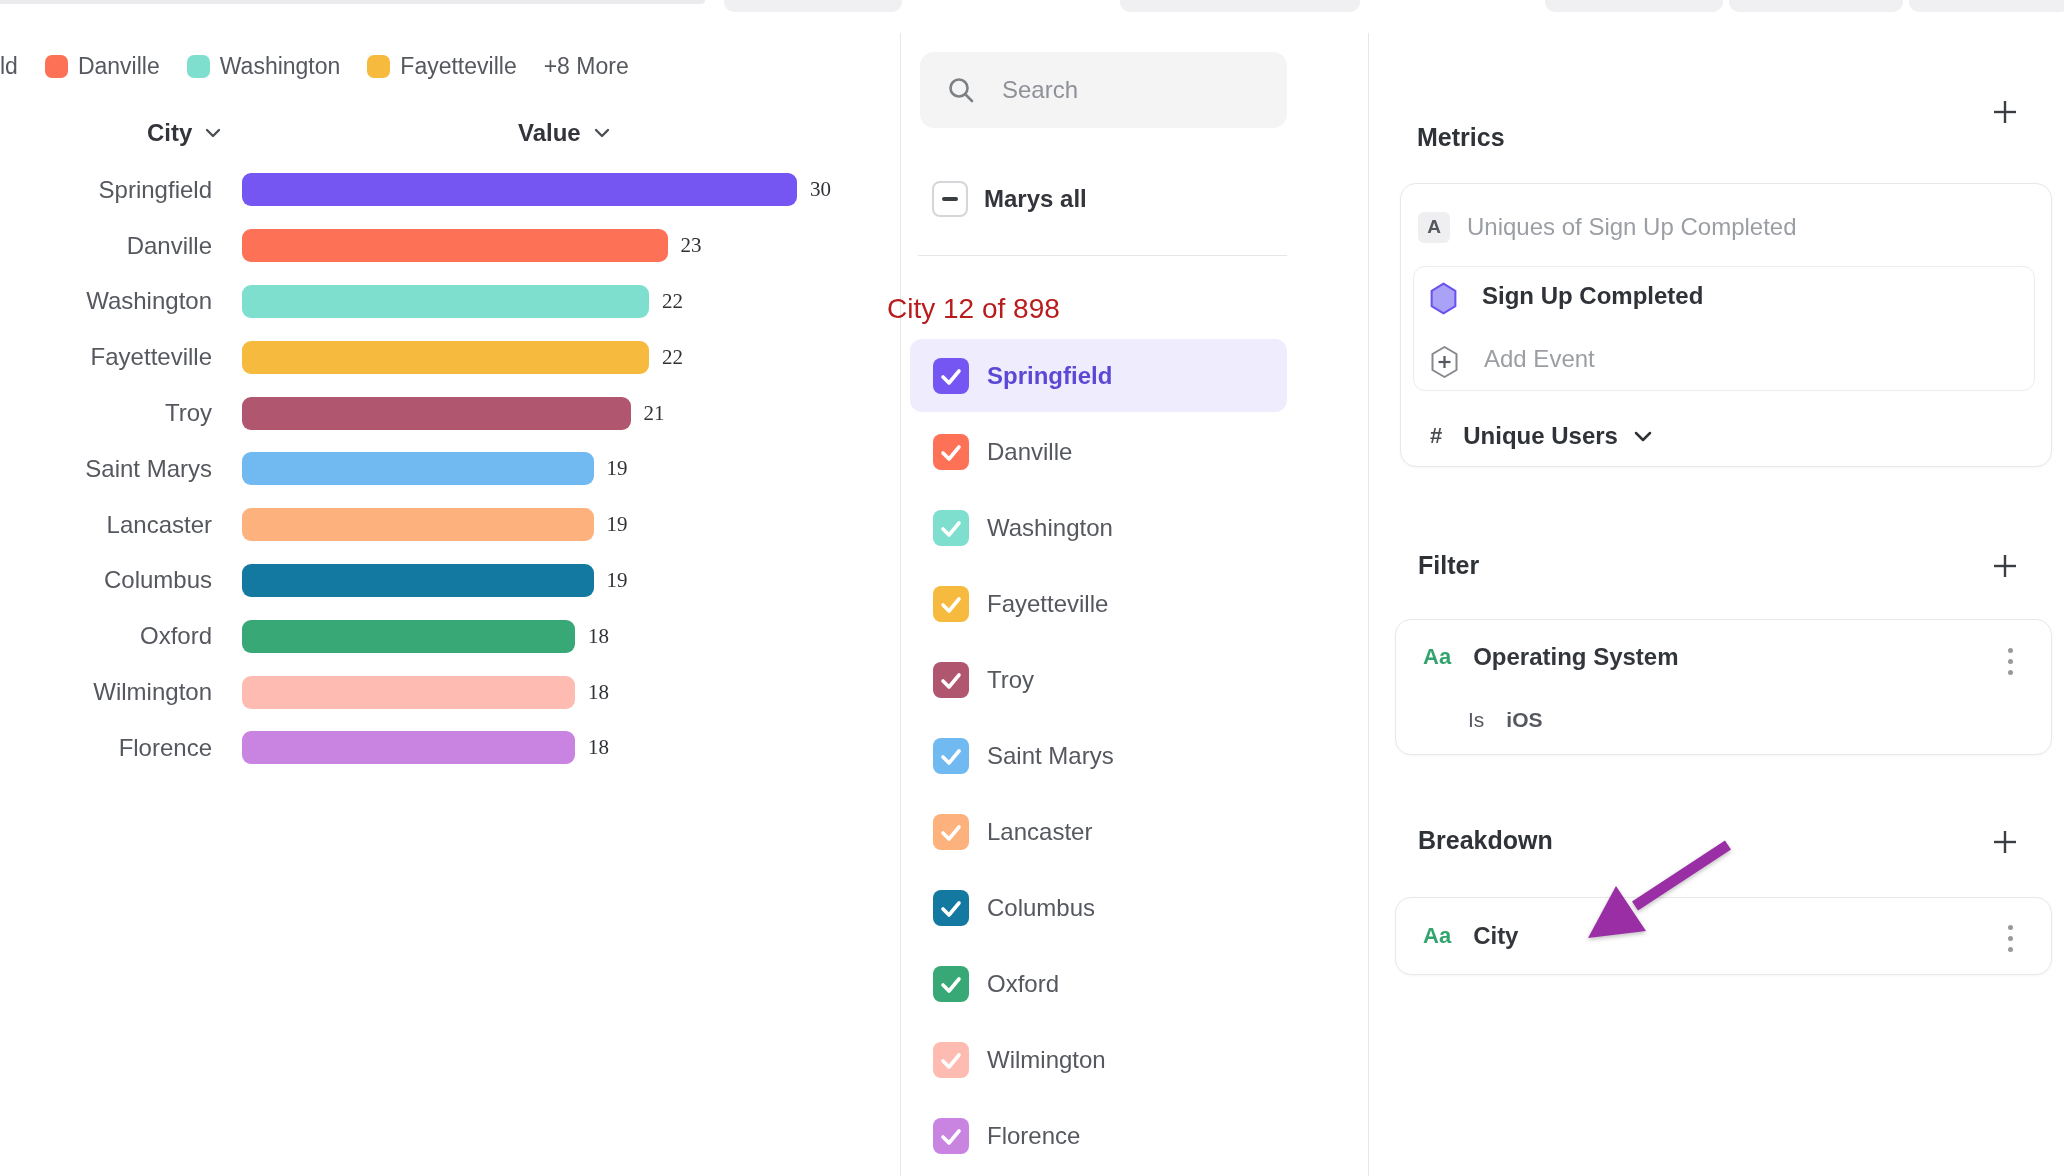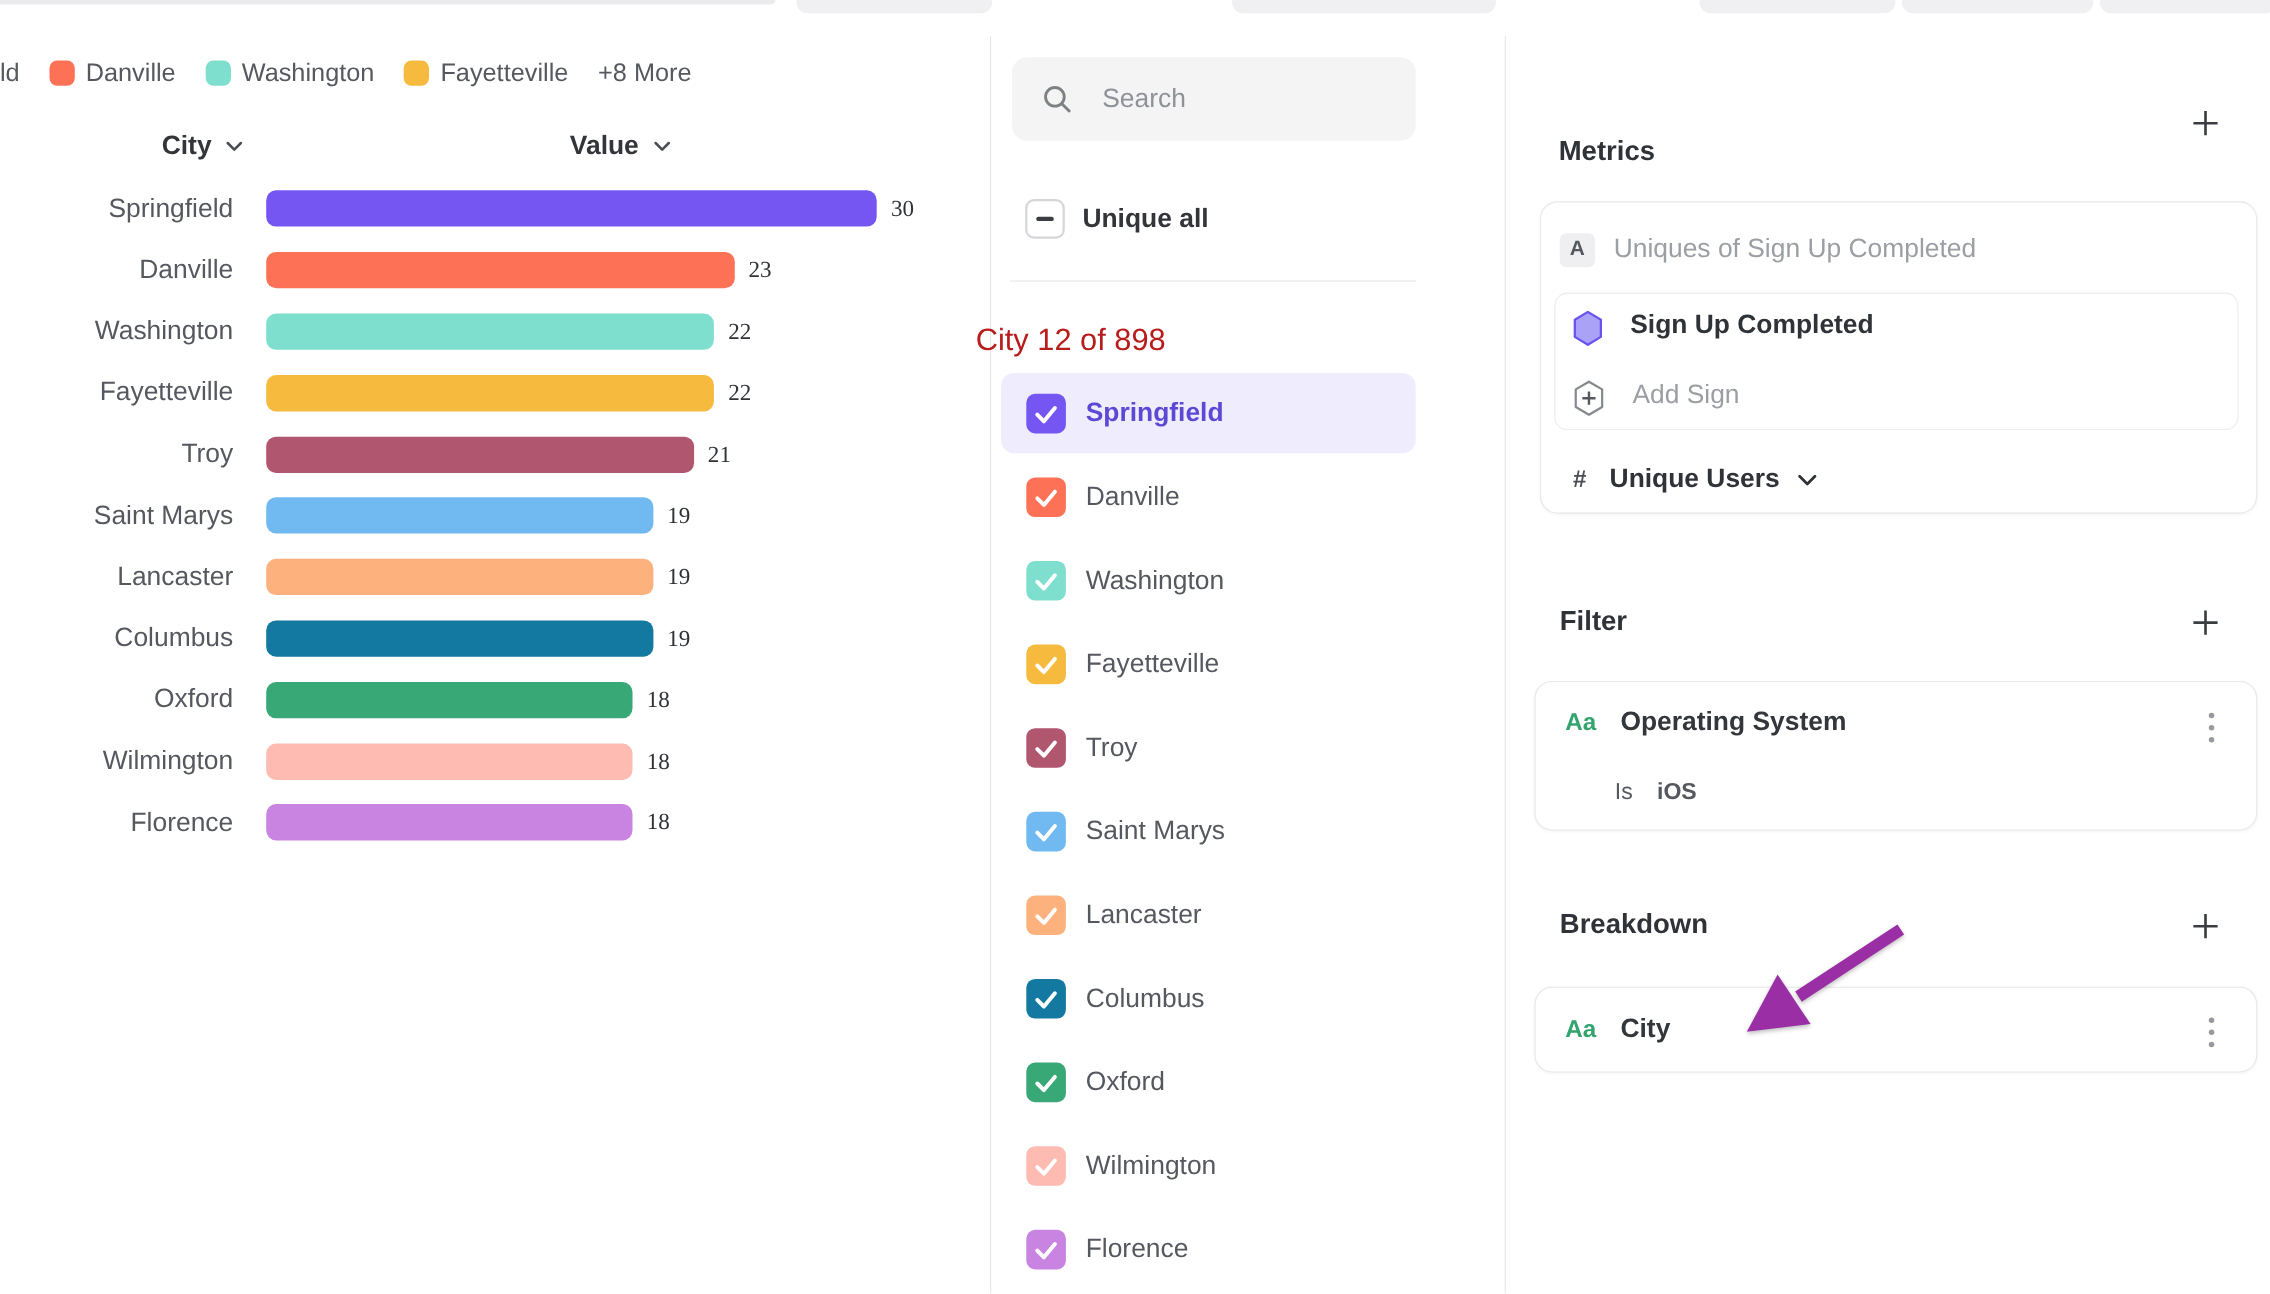--- a/index.html
+++ b/index.html
@@ -193,21 +193,21 @@
       <circle cx="13" cy="13" r="8.5" fill="none" stroke="#7D8085" stroke-width="2.6"></circle>
       <line x1="19.5" y1="19.5" x2="26" y2="26" stroke="#7D8085" stroke-width="2.6" stroke-linecap="round"></line>
     </svg>
   <input type="text" placeholder="Search" style="">
 </div>
 
 <div class="abs select-all-row">
   <span class="select-all-box">
       <span class="select-all-minus"></span>
     </span>
-  <span class="select-all-label">Unique all</span>
+  <span class="select-all-label">Marys all</span>
 </div>
 
 <div class="abs list-divider"></div>
 <div class="abs count-label">City 12 of 898</div>
 
 <div class="abs city-list" id="city-list">
     <div class="city-item selected">
       <span class="city-check" style="background: rgb(118, 86, 243);">
         <svg width="36" height="36" viewBox="0 0 36 36">
           <polyline points="10,19 16,25 26,13" fill="none" stroke="#ffffff" stroke-width="3.6" stroke-linecap="round" stroke-linejoin="round"></polyline>
@@ -316,21 +316,21 @@
         <polygon points="14,1.5 25.5,8.5 25.5,23.5 14,30.5 2.5,23.5 2.5,8.5" fill="#A9A2F6" stroke="#6A52EE" stroke-width="2" stroke-linejoin="round"></polygon>
       </svg>
     <span class="event-name">Sign Up Completed</span>
   </div>
   <div class="event-row" style="top:78px;">
     <svg width="31" height="34" viewBox="0 0 30 34">
         <polygon points="15,2 27,9 27,25 15,32 3,25 3,9" fill="#ffffff" stroke="#85888D" stroke-width="2" stroke-linejoin="round"></polygon>
         <line x1="15" y1="11" x2="15" y2="23" stroke="#55585E" stroke-width="2.2"></line>
         <line x1="9" y1="17" x2="21" y2="17" stroke="#55585E" stroke-width="2.2"></line>
       </svg>
-    <span class="add-event-name">Add Sign</span>
+    <span class="add-event-name">Add Event</span>
   </div>
 </div>
 
 <div class="abs measure-row">
   <span class="hash">#</span>
   <span class="measure-label">Unique Users</span>
   <svg width="18" height="11" viewBox="0 0 18 11">
       <polyline points="2,2 9,9 16,2" fill="none" stroke="#2F3237" stroke-width="2.5" stroke-linecap="round" stroke-linejoin="round"></polyline>
     </svg>
 </div>

